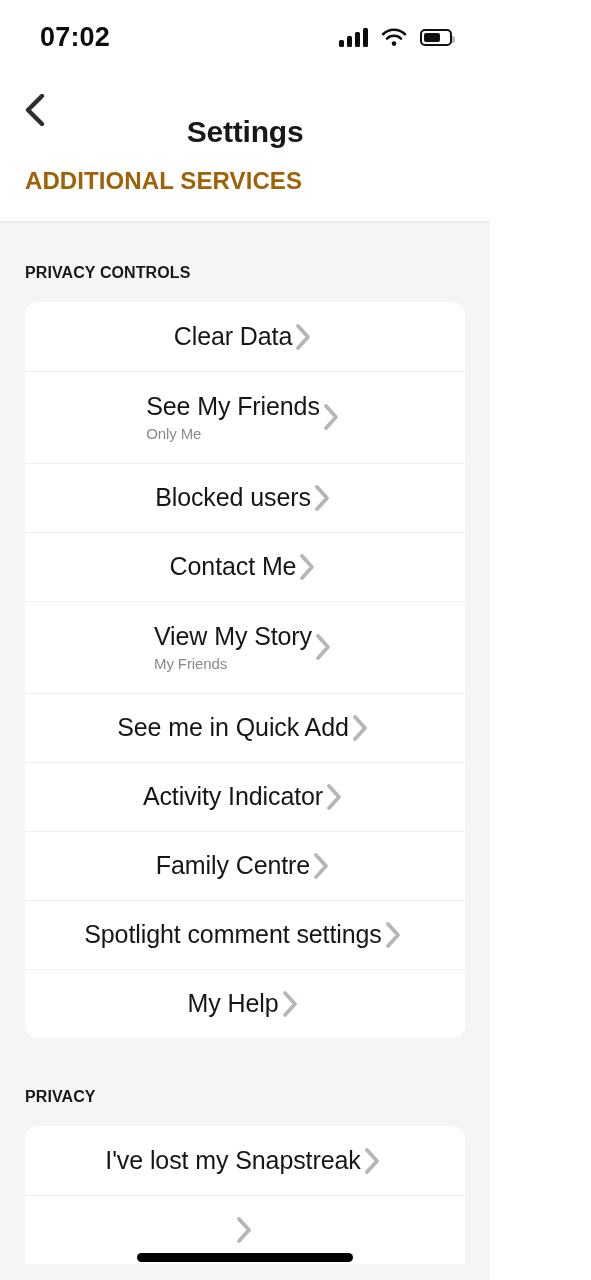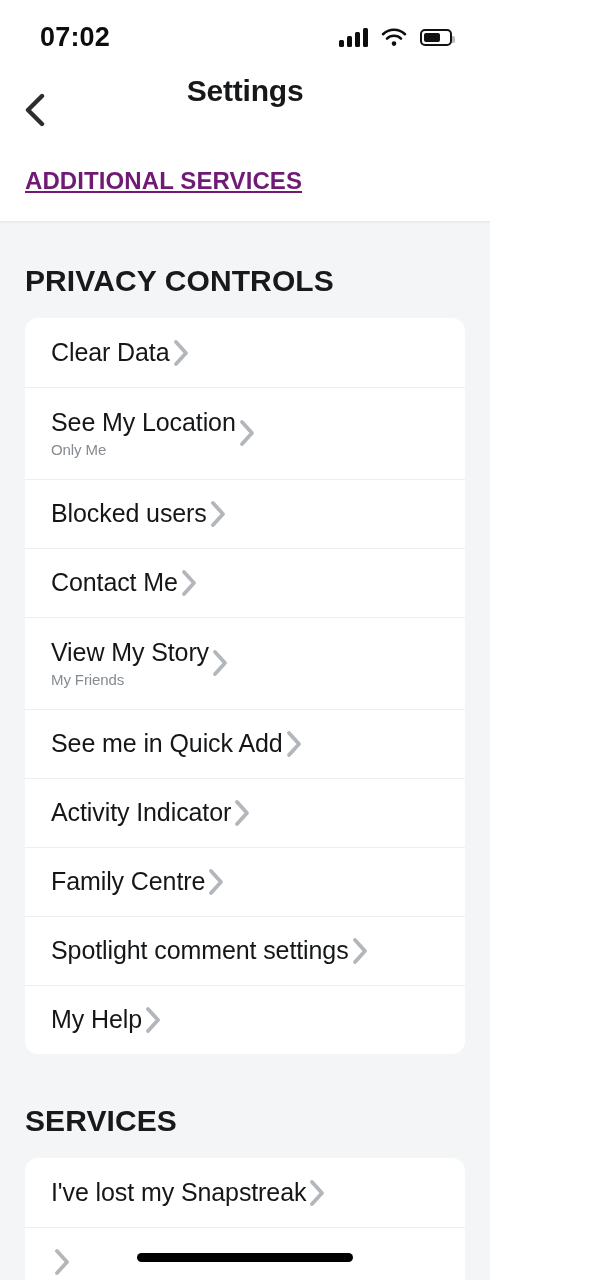--- a/index.html
+++ b/index.html
@@ -27,42 +27,42 @@
   .sig i:nth-child(3){ height:15px; }
   .sig i:nth-child(4){ height:19px; }
   .wifi { width:26px; height:19px; }
   .batt { position:relative; width:32px; height:17px; border:2px solid #111; border-radius:5px; }
   .batt::after { content:""; position:absolute; right:-5px; top:5px; width:3px; height:7px;
     background:#b9bbbd; border-radius:0 2px 2px 0; }
   .batt span { position:absolute; left:2px; top:2px; bottom:2px; width:58%;
     background:#111; border-radius:2px; display:block; }
 
   
-  .navbar { position:relative; height:75px; background:#ffffff; display:flex; align-items:flex-start; }
+  .navbar { position:relative; height:75px; background:#ffffff; display:flex; align-items:flex-end; }
   .back-btn { position:absolute; left:12px; top:50%; transform:translateY(-50%);
     width:46px; height:46px; display:flex; align-items:center; justify-content:center; }
   .nav-title { width:100%; text-align:center; font-size:30px; font-weight:700;
     color:#16181a; letter-spacing:-0.2px; }
 
   
   .subheader { background:#ffffff; padding:18px 0 26px 25px; }
-  .subheader-title { font-size:24px; font-weight:700; color:#701a75; letter-spacing:0.1px;text-decoration:underline; }
+  .subheader-title { font-size:24px; font-weight:700; color:#a16207; letter-spacing:0.1px; }
 
   .header-shadow { height:3px; background:linear-gradient(to bottom, rgba(0,0,0,0.055), rgba(0,0,0,0)); }
 
   
   .scroll { background:#f4f5f6; padding-bottom:10px; }
-  .section-title { font-size:30px; font-weight:700; color:#18191b;
+  .section-title { font-size:16px; font-weight:700; color:#18191b;
     letter-spacing:0.1px; padding:40px 0 20px 25px; }
   .section-title.support { padding-top:50px; }
 
   .card { margin:0 25px; background:#ffffff; border-radius:13px; overflow:hidden; }
   .card.clipped { border-radius:13px 13px 0 0; }
 
-  .row { position:relative; display:flex; align-items:center; justify-content:flex-start;
+  .row { position:relative; display:flex; align-items:center; justify-content:center;
     padding:0 28px 0 26px; min-height:69px; }
   .row.two-line { min-height:92px; }
   .row + .row::before { content:""; position:absolute; left:0; right:0; top:0; height:1px;
     background:#eeeff0; }
   .row-text { display:flex; flex-direction:column; gap:5px; }
   .row-label { font-size:25px; color:#141618; letter-spacing:-0.1px; line-height:1.15; }
   .row-sub { font-size:15px; color:#868b90; letter-spacing:-0.1px; line-height:1.15; }
   .chev { flex:0 0 auto; width:22px; height:32px; display:flex; align-items:center; justify-content:center; }
 
   
@@ -123,21 +123,21 @@
         </div>
         <span class="chev">
           <svg viewBox="0 0 18 28" width="18" height="28">
               <path d="M4 3 L14 14 L4 25" fill="none" stroke="#b3b7bb" stroke-width="3.8" stroke-linecap="round" stroke-linejoin="round"></path>
             </svg>
         </span>
       </div>
 
       <div class="row two-line">
         <div class="row-text">
-          <div class="row-label">See My Location</div>
+          <div class="row-label">See My Friends</div>
           <div class="row-sub">Only Me</div>
         </div>
         <span class="chev">
           <svg viewBox="0 0 18 28" width="18" height="28">
               <path d="M4 3 L14 14 L4 25" fill="none" stroke="#b3b7bb" stroke-width="3.8" stroke-linecap="round" stroke-linejoin="round"></path>
             </svg>
         </span>
       </div>
 
       <div class="row">
@@ -224,21 +224,21 @@
         </div>
         <span class="chev">
           <svg viewBox="0 0 18 28" width="18" height="28">
               <path d="M4 3 L14 14 L4 25" fill="none" stroke="#b3b7bb" stroke-width="3.8" stroke-linecap="round" stroke-linejoin="round"></path>
             </svg>
         </span>
       </div>
 
     </div>
 
-    <div class="section-title support">SERVICES</div>
+    <div class="section-title support">PRIVACY</div>
     <div class="card clipped">
 
       <div class="row">
         <div class="row-text">
           <div class="row-label">I've lost my Snapstreak</div>
         </div>
         <span class="chev">
           <svg viewBox="0 0 18 28" width="18" height="28">
               <path d="M4 3 L14 14 L4 25" fill="none" stroke="#b3b7bb" stroke-width="3.8" stroke-linecap="round" stroke-linejoin="round"></path>
             </svg>

